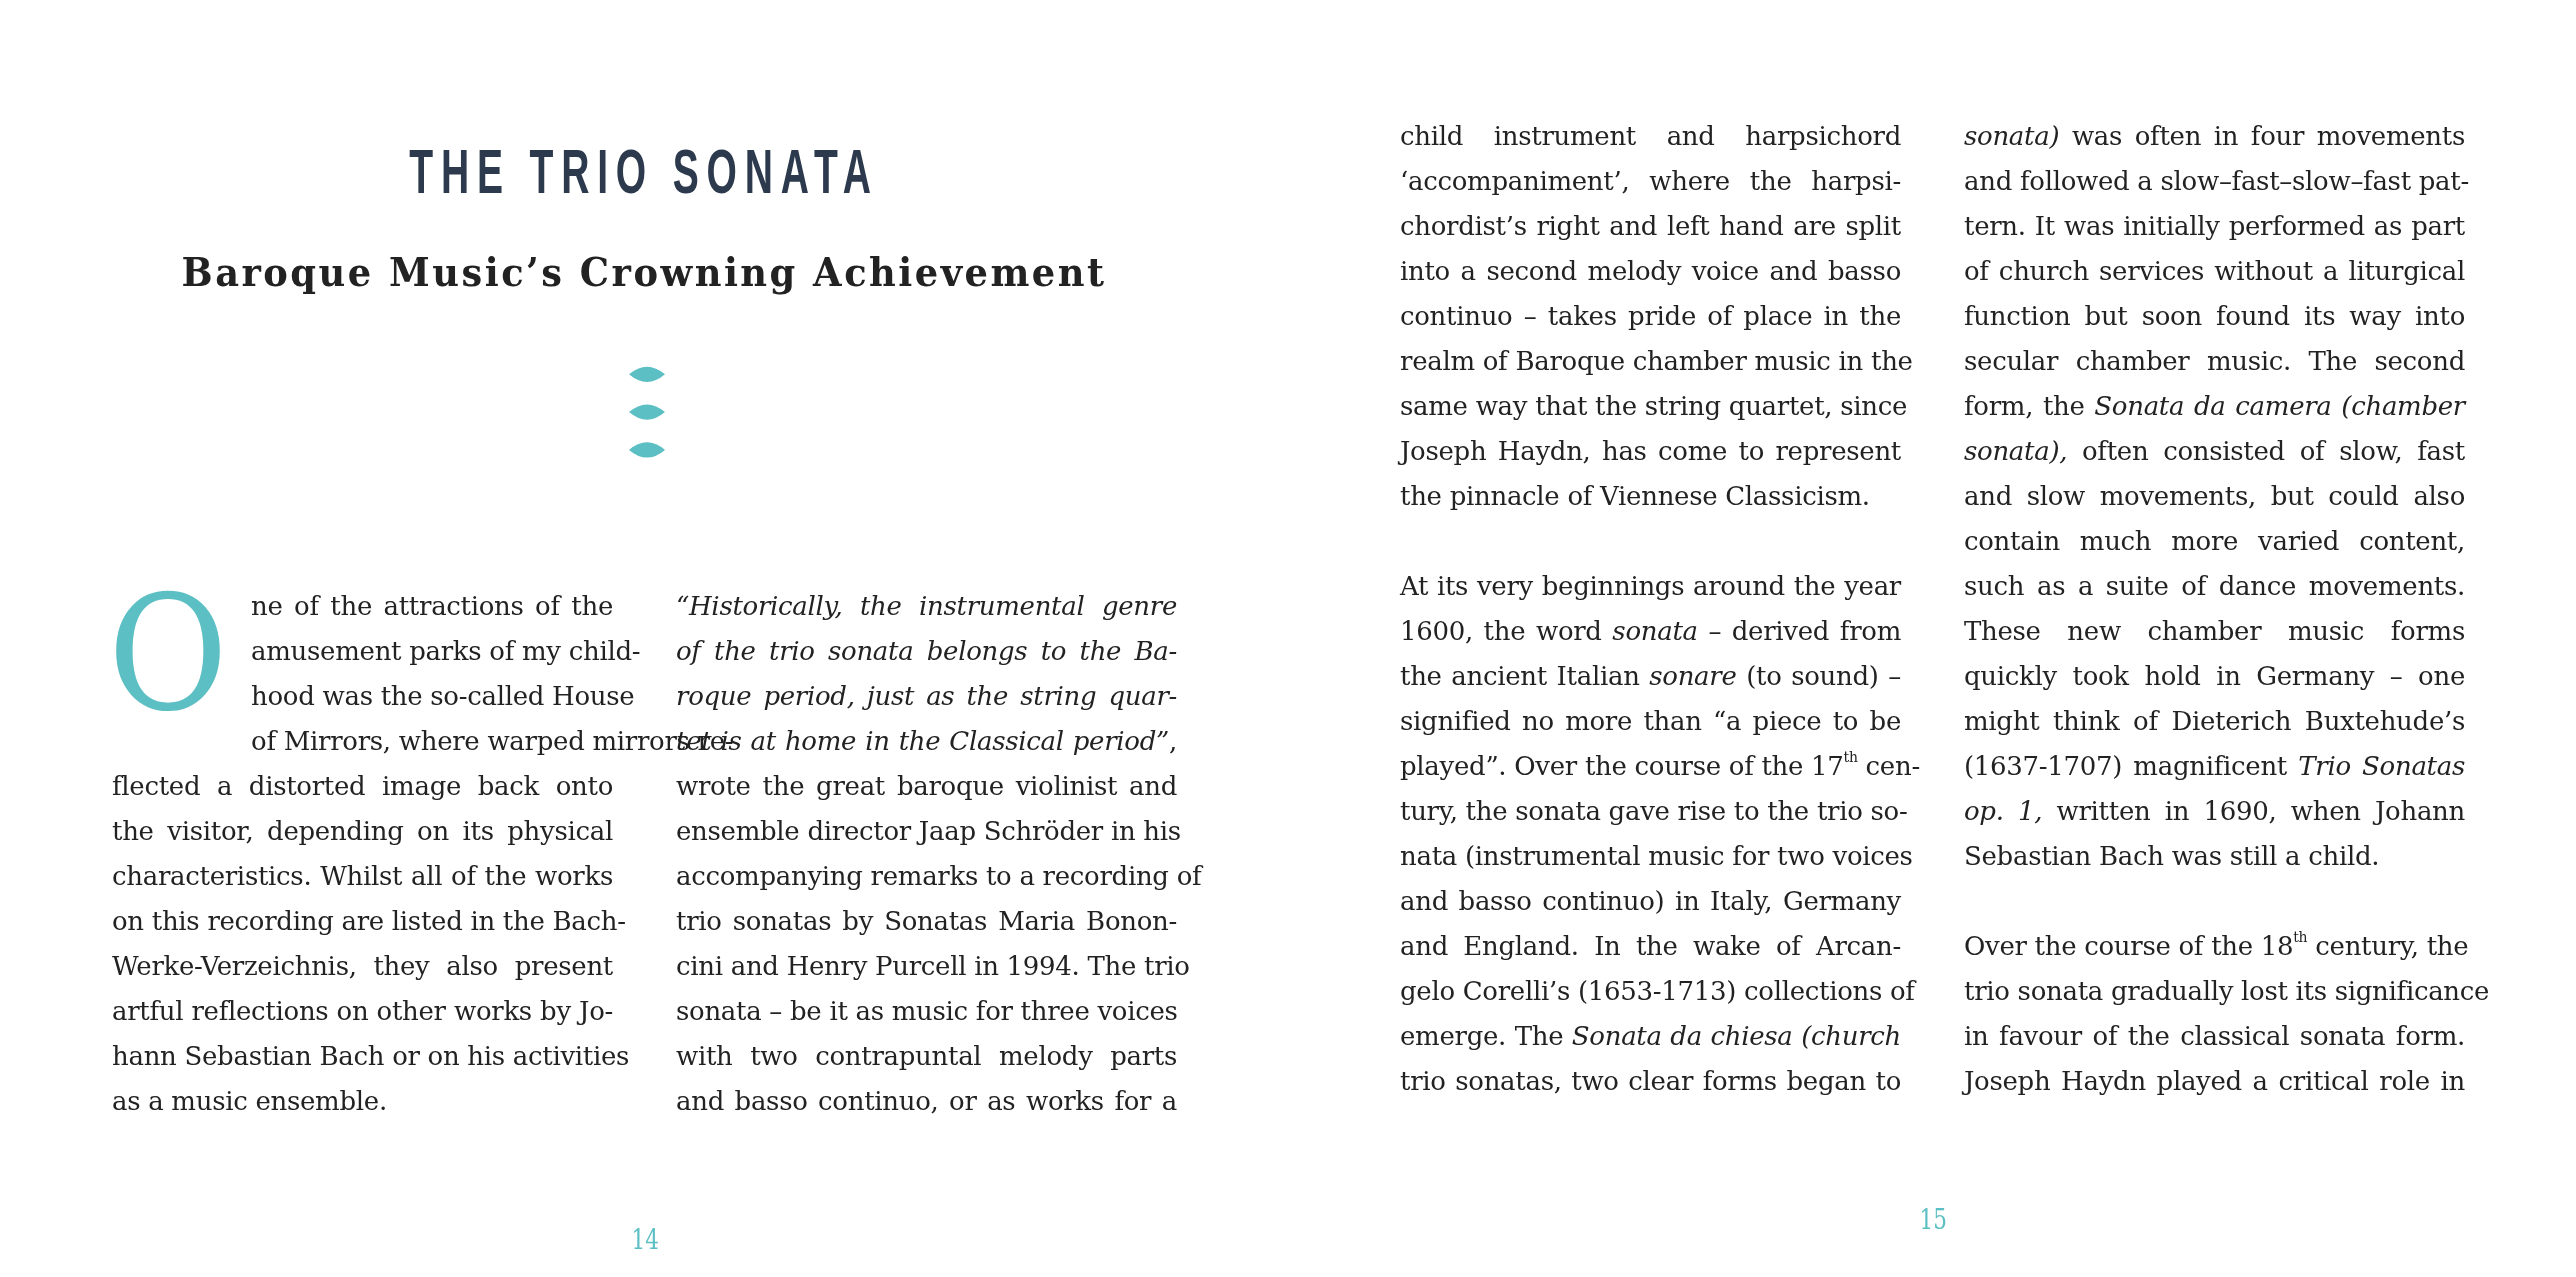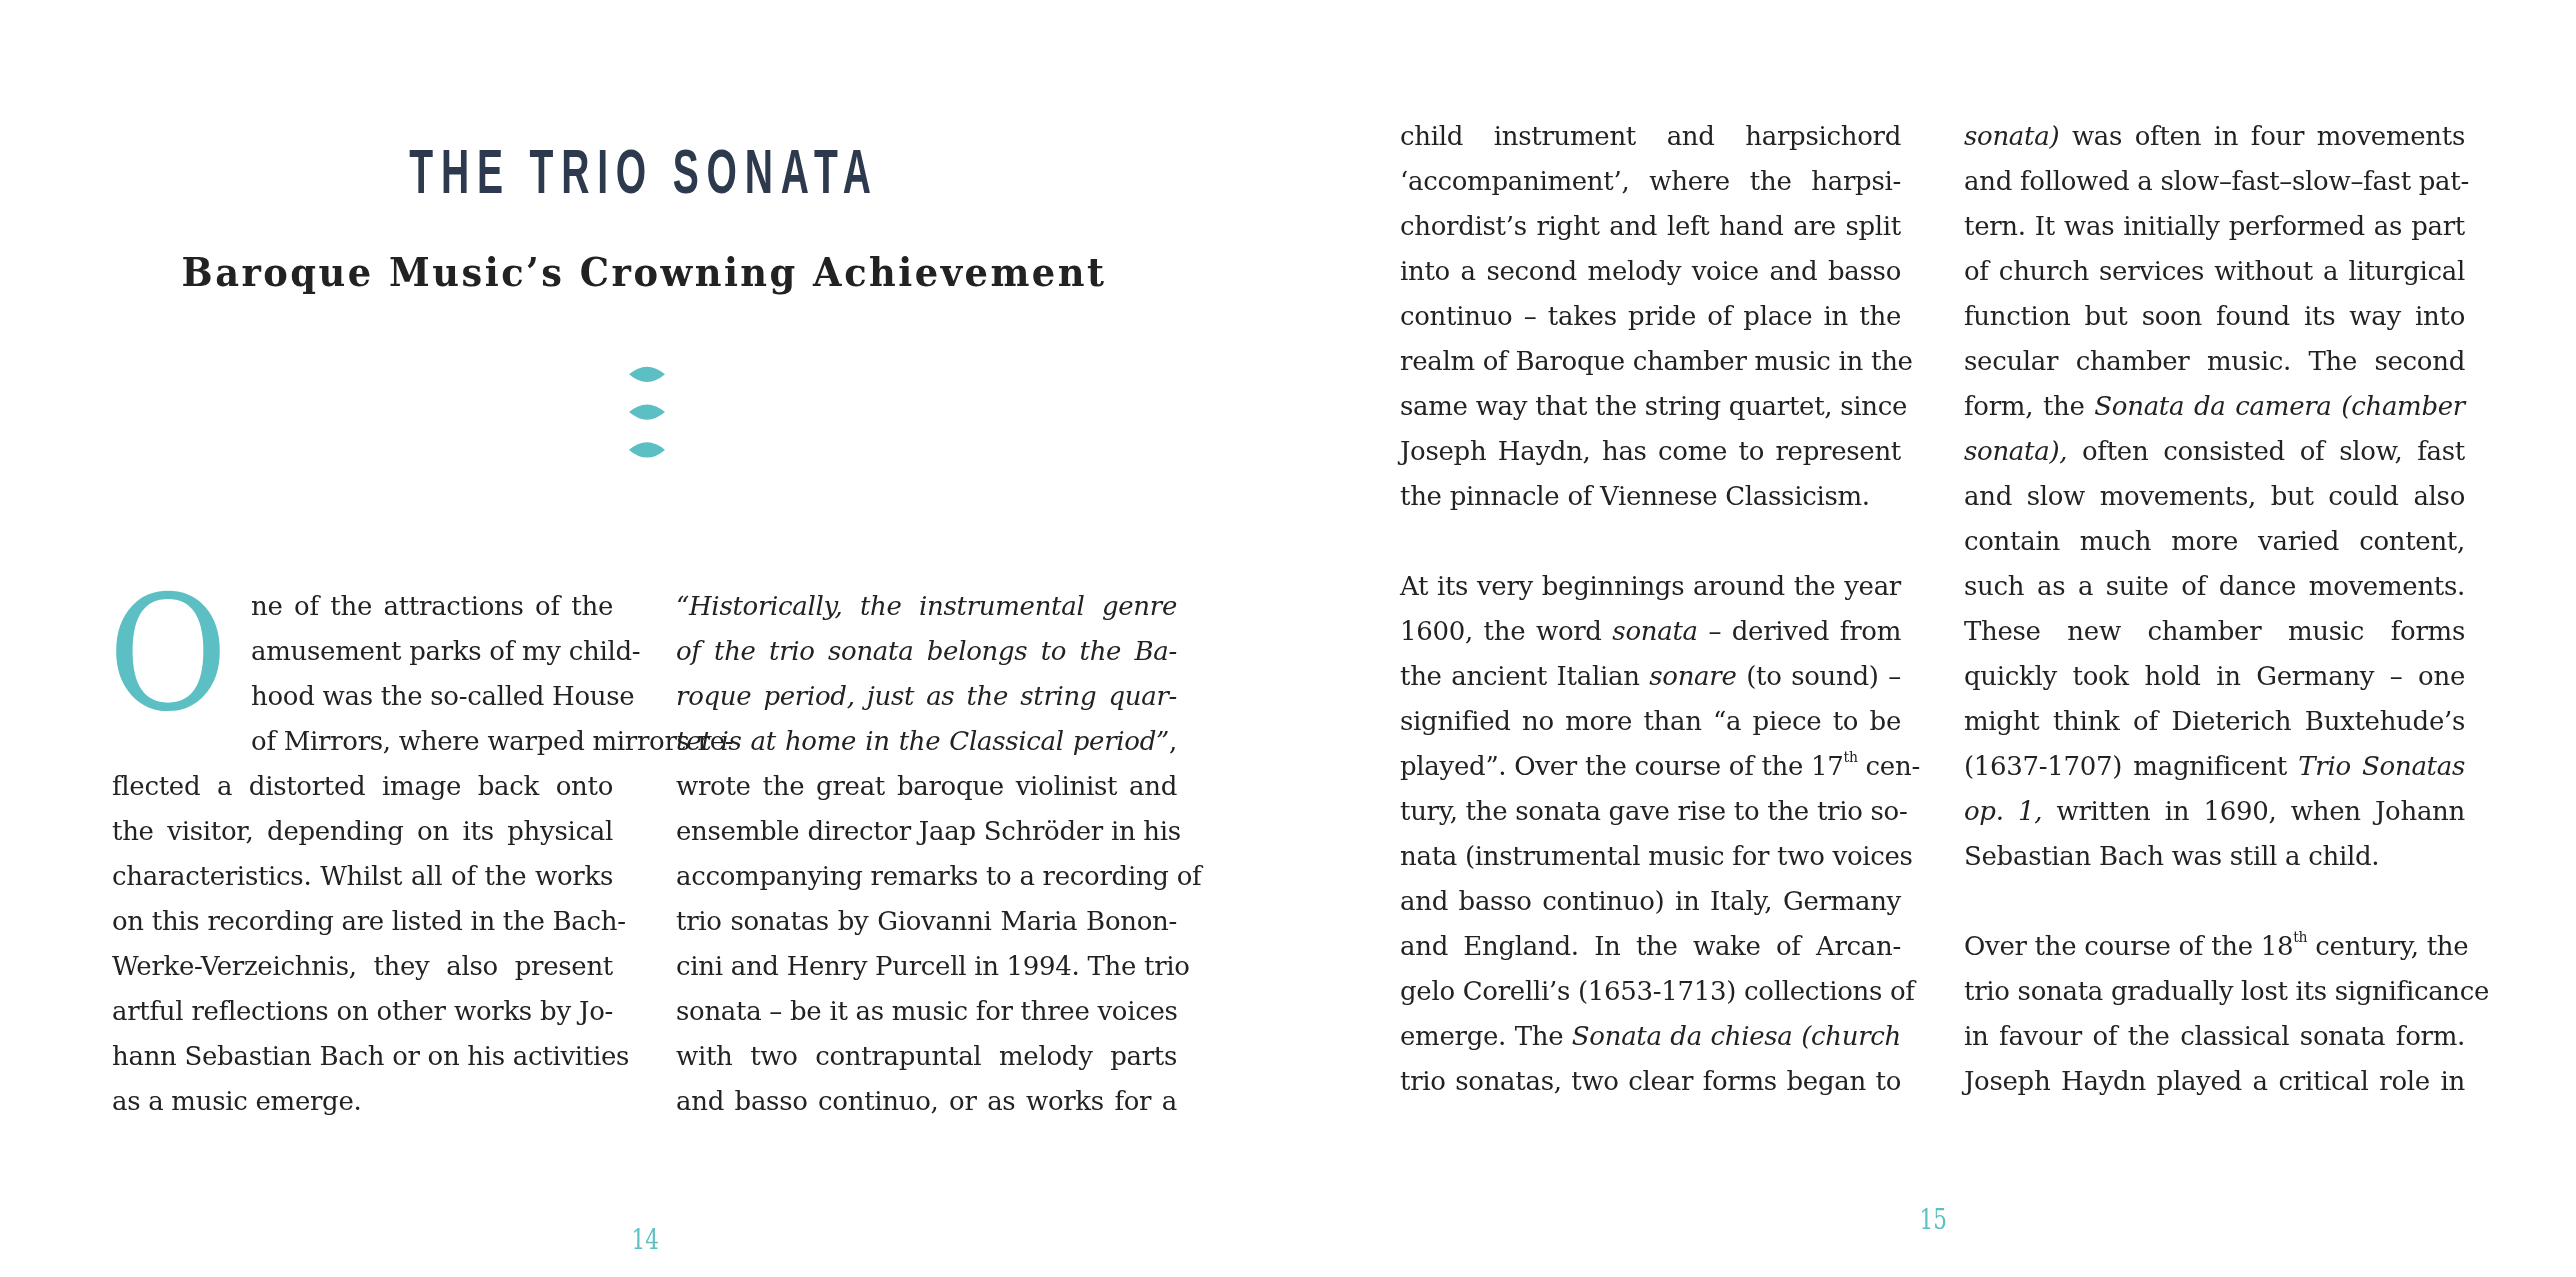--- a/index.html
+++ b/index.html
@@ -135,32 +135,32 @@
         <span class="ln">hood was the so-called House</span>
       </div>
       <span class="ln">of Mirrors, where warped mirrors re-</span>
       <span class="ln">flected a distorted image back onto</span>
       <span class="ln">the visitor, depending on its physical</span>
       <span class="ln">characteristics. Whilst all of the works</span>
       <span class="ln">on this recording are listed in the Bach-</span>
       <span class="ln">Werke-Verzeichnis, they also present</span>
       <span class="ln">artful reflections on other works by Jo-</span>
       <span class="ln">hann Sebastian Bach or on his activities</span>
-      <span class="ln last">as a music emerge.</span>
+      <span class="ln last">as a music ensemble.</span>
     </div>
 
     <div class="col col-2">
       <span class="ln"><i>“Historically, the instrumental genre</i></span>
       <span class="ln"><i>of the trio sonata belongs to the Ba-</i></span>
       <span class="ln"><i>roque period, just as the string quar-</i></span>
       <span class="ln"><i>tet is at home in the Classical period”</i><span>,</span></span>
       <span class="ln">wrote the great baroque violinist and</span>
       <span class="ln">ensemble director Jaap Schröder in his</span>
       <span class="ln">accompanying remarks to a recording of</span>
-      <span class="ln">trio sonatas by Giovanni Maria Bonon-</span>
+      <span class="ln">trio sonatas by Sonatas Maria Bonon-</span>
       <span class="ln">cini and Henry Purcell in 1994. The trio</span>
       <span class="ln">sonata – be it as music for three voices</span>
       <span class="ln">with two contrapuntal melody parts</span>
       <span class="ln">and basso continuo, or as works for a</span>
     </div>
 
     <div class="page-number pn-left">14</div>
   </div>
 
   <div class="page page-right"></div>

